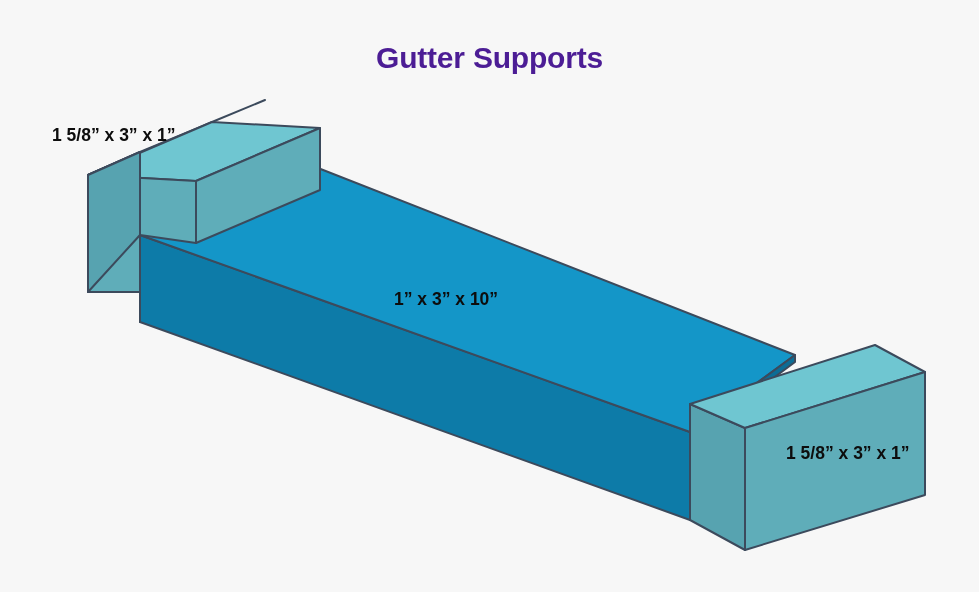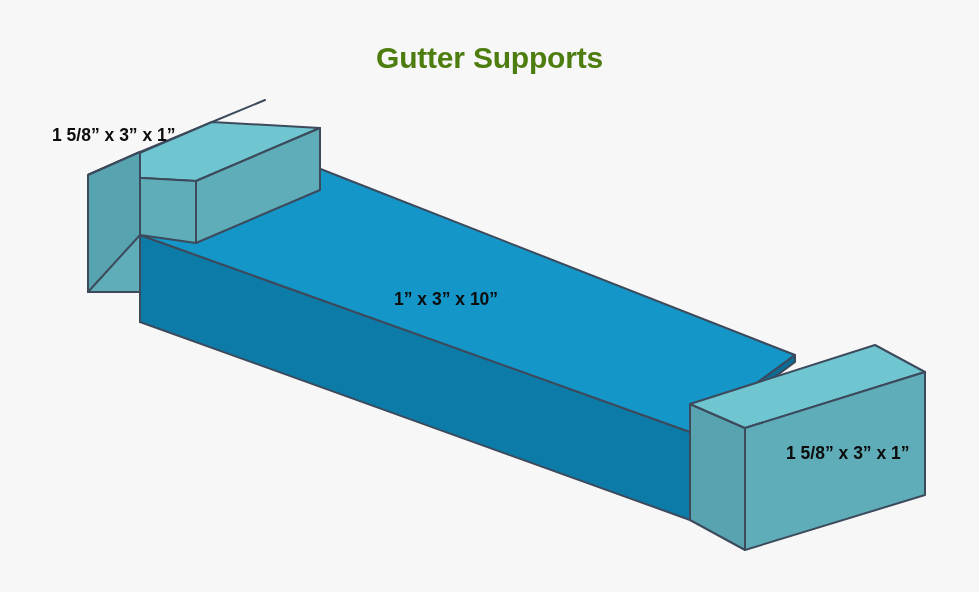--- a/index.html
+++ b/index.html
@@ -22,21 +22,21 @@
     background: #f7f7f7;
   }
   .diagram-title {
     position: absolute;
     top: 40px;
     left: 0;
     width: 979px;
     text-align: center;
     font-size: 30px;
     font-weight: bold;
-    color: #4d7c0f;
+    color: #4c1d95;
     letter-spacing: -0.2px;
     line-height: 1.2;
   }
   svg.iso-canvas {
     position: absolute;
     top: 0;
     left: 0;
     width: 979px;
     height: 592px;
     display: block;

